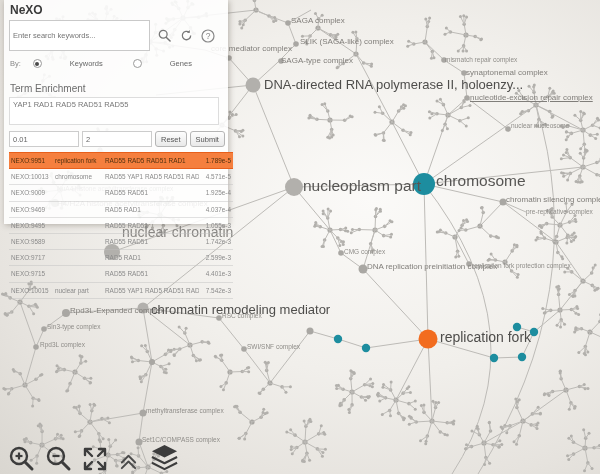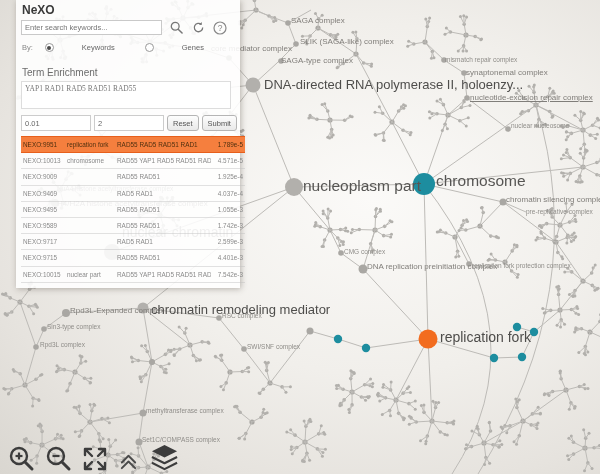--- a/index.html
+++ b/index.html
@@ -10,40 +10,40 @@
   #labels{position:absolute;left:0;top:0;width:600px;height:474px;z-index:2;}
   .glabel{position:absolute;white-space:nowrap;color:#8f8d89;}
   .glabel.sm{font-size:6.5px;}
   .glabel.mid{font-size:8px;color:#807e7a;}
   .glabel.b13{font-size:13px;color:#4e4d4b;}
   .glabel.b14{font-size:14px;color:#4e4d4b;}
   .glabel.b15{font-size:15.5px;color:#565553;}
   .glabel.dim{color:#8a8885;}
 
   
-  .panel{position:absolute;left:16px;top:0;width:224px;height:288px;z-index:10;
+  .panel{position:absolute;left:4px;top:0;width:224px;height:224px;z-index:10;
     background:rgba(255,255,255,0.87);box-shadow:1px 1px 6px rgba(70,60,50,0.35);}
   .p-title{font-size:12px;font-weight:bold;color:#3a3a3a;padding:3px 6px 2px 6px;}
   .search-row{display:flex;align-items:center;margin:1px 5px 0 5px;gap:8px;}
   .search-row input{width:138px;height:11px;border:1px solid #c9c9c9;font-size:7.5px;
-    color:#666;padding:1px 3px;outline:none;background:#fff;}
+    color:#666;padding:9px 3px;outline:none;background:#fff;}
   .icon-btn{display:inline-flex;width:14px;height:14px;align-items:center;justify-content:center;cursor:pointer;}
   .help-btn{margin-left:auto;margin-right:8px;}
   .by-row{display:flex;align-items:center;font-size:7.5px;color:#666;margin:8px 5px 0 6px;}
   .by-label{margin-right:12px;color:#888;text-align:center;}
   .radio{width:7px;height:7px;border:1px solid #9a9a9a;border-radius:50%;display:inline-block;
     position:relative;margin-right:4px;background:#fff;}
   .radio.on::after{content:'';position:absolute;left:1.5px;top:1.5px;width:4px;height:4px;
     background:#4a4a4a;border-radius:50%;}
   .radio-opt{display:flex;align-items:center;cursor:pointer;gap:24px;}
   .radio-opt+.radio-opt{margin-left:30px;}
   .section-title{font-size:10px;color:#6b6b6b;margin:15px 6px 3px 6px;}
   .querybox{display:block;width:202px;height:22px;margin:0 5px;border:1px solid #ddd;
     background:#fff;font-size:7.5px;color:#777;padding:2px 3px;resize:none;outline:none;
-    font-family:Liberation Serif, serif;}
+    font-family:Liberation Sans, sans-serif;}
   .controls{display:flex;align-items:center;gap:3px;margin:6px 5px 0 5px;}
   .controls input{width:62px;height:12px;border:1px solid #ccc;font-size:7.5px;color:#666;
     padding:1px 3px;outline:none;background:#fff;}
   .controls button{font-size:7.5px;color:#555;border:1px solid #b5b5b5;border-radius:3px;
     background:linear-gradient(#fdfdfd,#e9e9e9);padding:2px 5px;height:16px;cursor:pointer;
     font-family:"Liberation Sans",sans-serif;}
   table.results{border-collapse:collapse;margin:5px 5px 0 5px;width:214px;table-layout:fixed;}
   table.results td{font-size:6.4px;color:#8a8a8a;padding:0 2px;height:15.2px;
     border-bottom:1px solid rgba(190,190,190,0.45);overflow:hidden;white-space:nowrap;}
   td.c-id{width:40px;} td.c-term{width:46px;} td.c-genes{width:92px;} td.c-pv{width:30px;text-align:right;}

